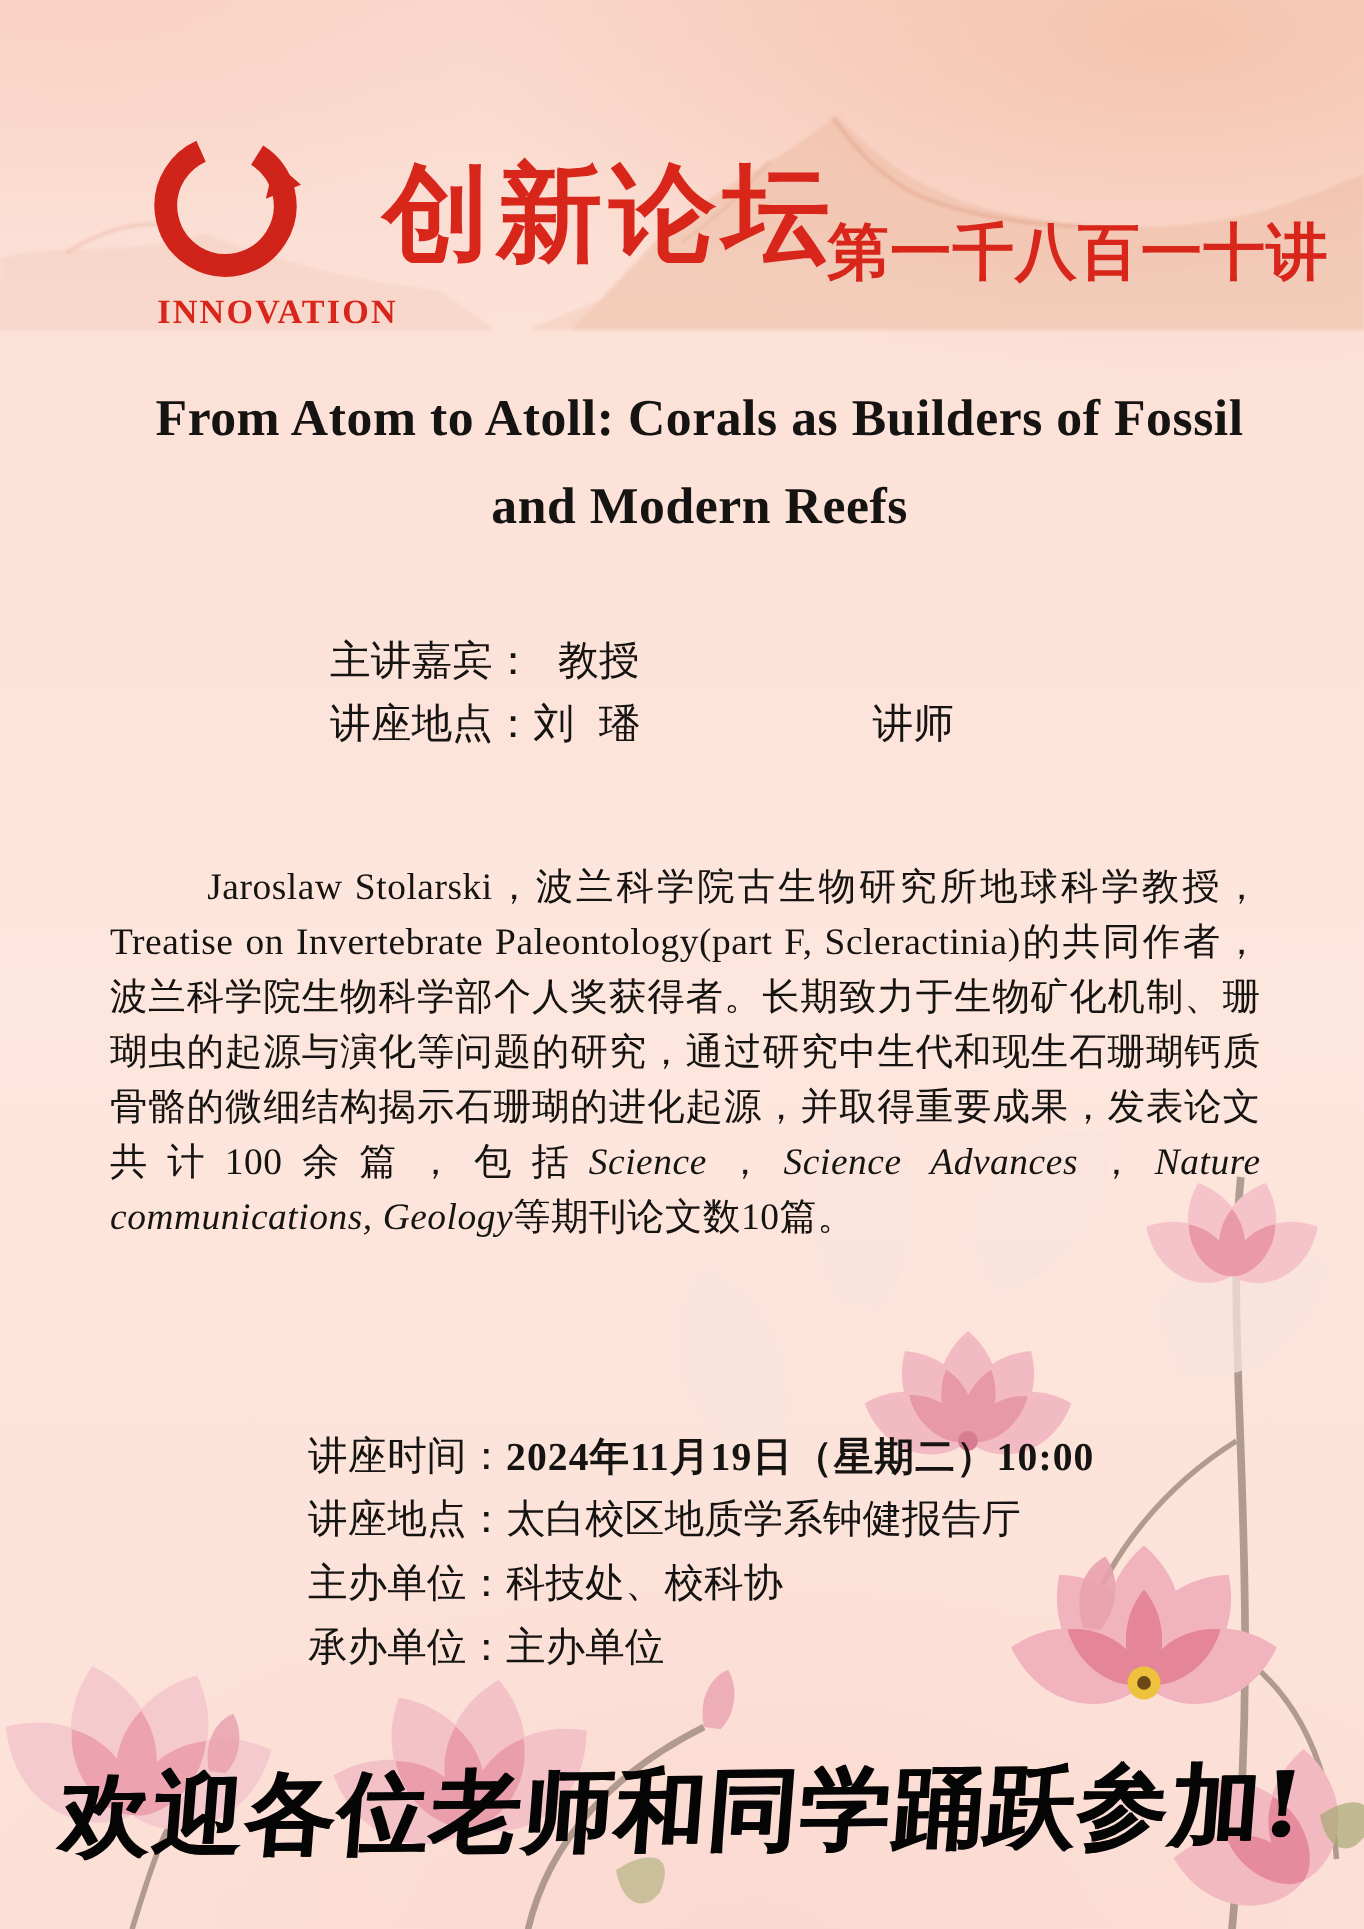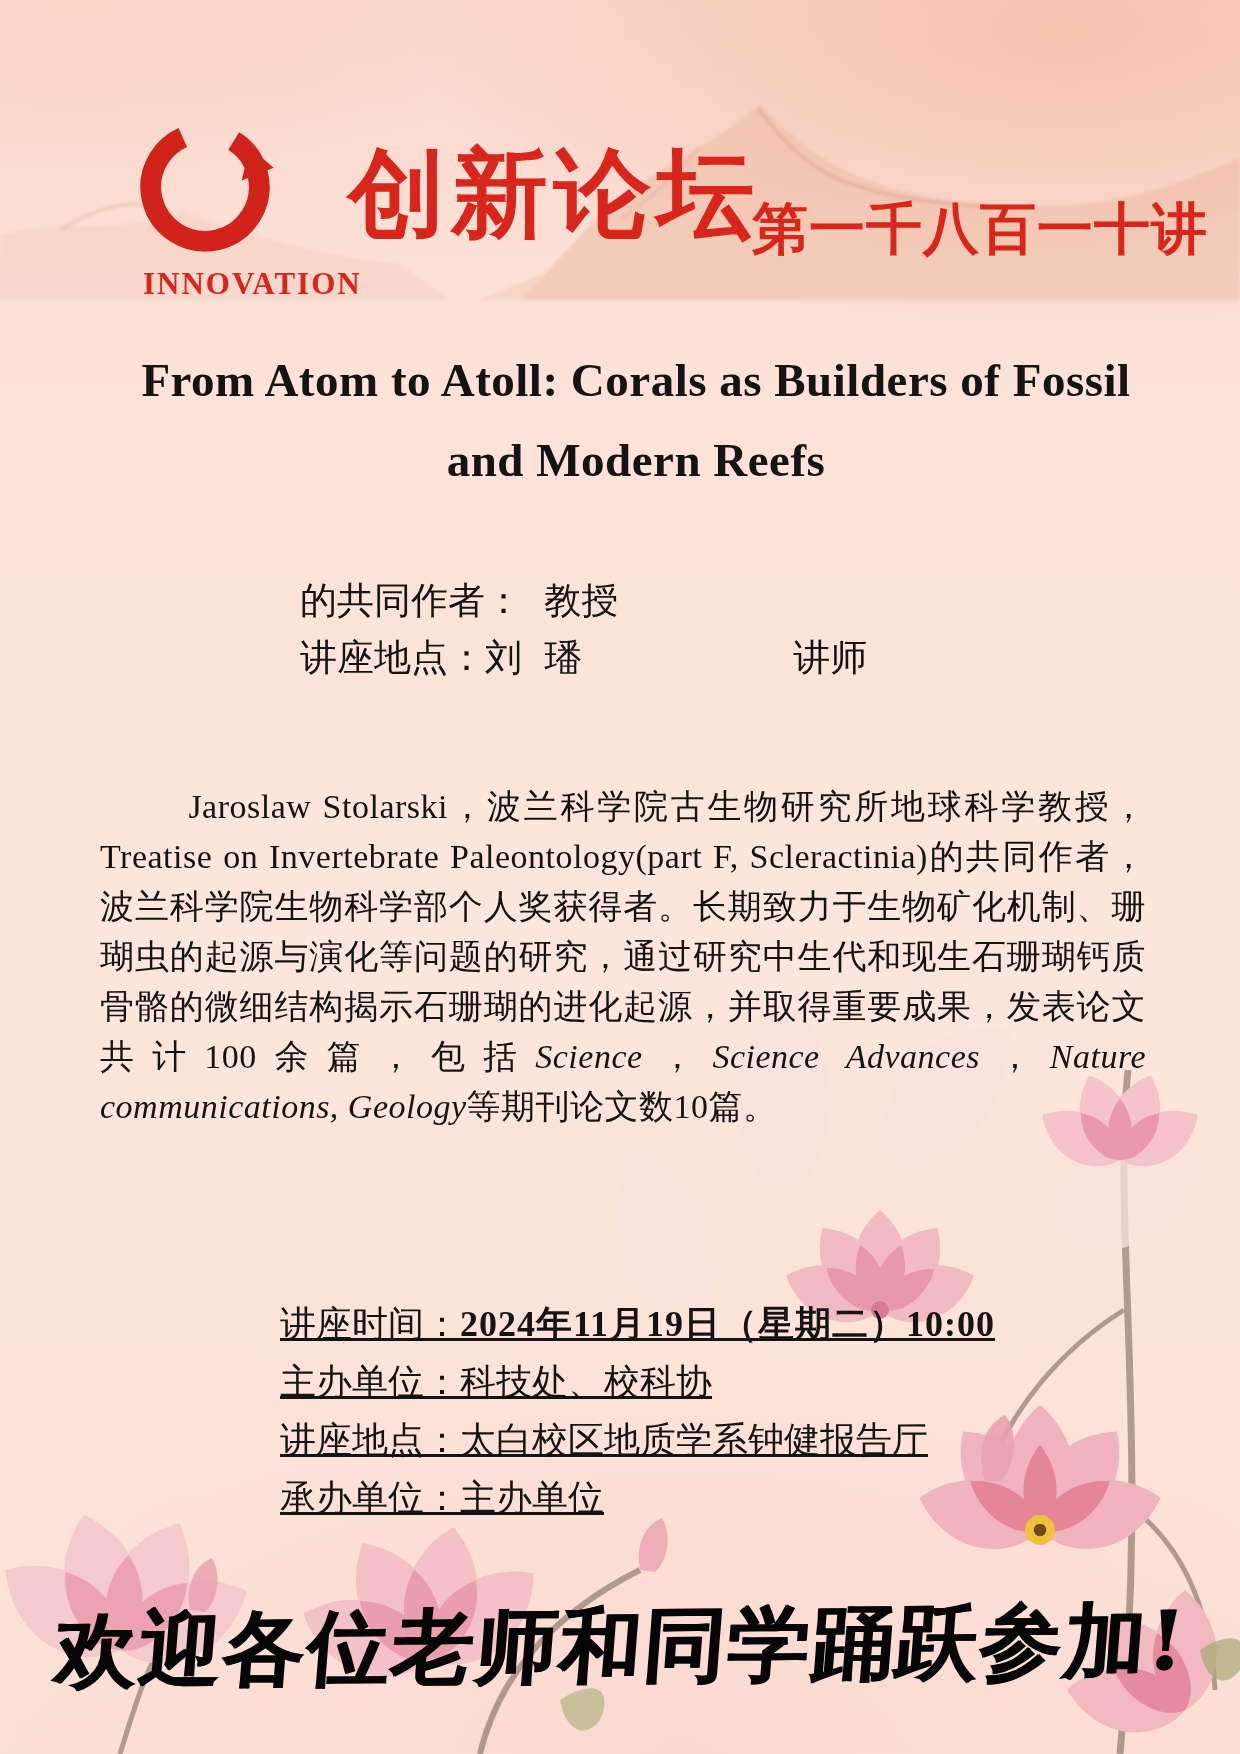--- a/index.html
+++ b/index.html
@@ -41,21 +41,21 @@
 
   
   .bio{position:absolute;left:100px;top:748px;width:1046px;
     font-family:"Liberation Serif","DejaVu Serif",serif;font-size:34px;line-height:50px;
     color:var(--ink);text-align:justify;text-indent:2.6em;letter-spacing:.5px;}
   .seg-italic{font-style:italic;}
 
   
   .details{position:absolute;left:280px;top:1295px;font-family:"DejaVu Sans Mono","Liberation Mono",monospace;
     font-size:36px;line-height:58px;color:var(--ink);white-space:nowrap;}
-  .detail-row{display:flex;align-items:flex-end;text-decoration:underline;}
+  .detail-row{display:flex;align-items:flex-end;}
   .detail-row.bold-value .detail-value{font-family:"Liberation Serif","DejaVu Serif",serif;font-weight:bold;letter-spacing:1px;}
 
   
   .welcome{position:absolute;left:0;top:1592px;width:1240px;text-align:center;
     font-family:"DejaVu Serif","Liberation Serif",serif;font-weight:900;font-size:82px;color:#050505;
     transform:skewX(-5deg) rotate(-.5deg);letter-spacing:2px;text-shadow:1.5px 0 0 #050505;}
 </style>
 </head>
 <body>
 
@@ -197,46 +197,46 @@
     <div class="lecture-number">第一千八百一十讲</div>
   </header>
 
   <h1 class="title">
     <span>From Atom to Atoll: Corals as Builders of Fossil</span><br>
     <span>and Modern Reefs</span>
   </h1>
 
   <div class="speakers">
     <div class="speaker-row">
-      <span>的共同作者：</span>
+      <span>主讲嘉宾：</span>
       <span>&nbsp;</span>
       <span>教授</span>
     </div>
     <div class="speaker-row">
       <span>讲座地点：</span>
       <span>刘 璠</span>
       <span class="host-gap"></span>
       <span>讲师</span>
     </div>
   </div>
 
   <p class="bio"><span>Jaroslaw Stolarski，波兰科学院古生物研究所地球科学教授，Treatise on Invertebrate Paleontology(part F, Scleractinia)的共同作者，波兰科学院生物科学部个人奖获得者。长期致力于生物矿化机制、珊瑚虫的起源与演化等问题的研究，通过研究中生代和现生石珊瑚钙质骨骼的微细结构揭示石珊瑚的进化起源，并取得重要成果，发表论文共计100余篇，包括</span><span class="seg-italic">Science</span><span>，</span><span class="seg-italic">Science Advances</span><span>，</span><span class="seg-italic">Nature communications, Geology</span><span>等期刊论文数10篇。</span></p>
 
   <div class="details">
     <div class="detail-row bold-value">
       <span class="detail-label">讲座时间：</span>
       <span class="detail-value">2024年11月19日（星期二）10:00</span>
     </div>
     <div class="detail-row">
+      <span class="detail-label">讲座地点：</span>
+      <span class="detail-value">太白校区地质学系钟健报告厅</span>
+    </div>
+    <div class="detail-row">
       <span class="detail-label">主办单位：</span>
       <span class="detail-value">科技处、校科协</span>
-    </div>
-    <div class="detail-row">
-      <span class="detail-label">讲座地点：</span>
-      <span class="detail-value">太白校区地质学系钟健报告厅</span>
     </div>
     <div class="detail-row">
       <span class="detail-label">承办单位：</span>
       <span class="detail-value">主办单位</span>
     </div>
   </div>
 
   <div class="welcome">欢迎各位老师和同学踊跃参加!</div>
 
 </div>

